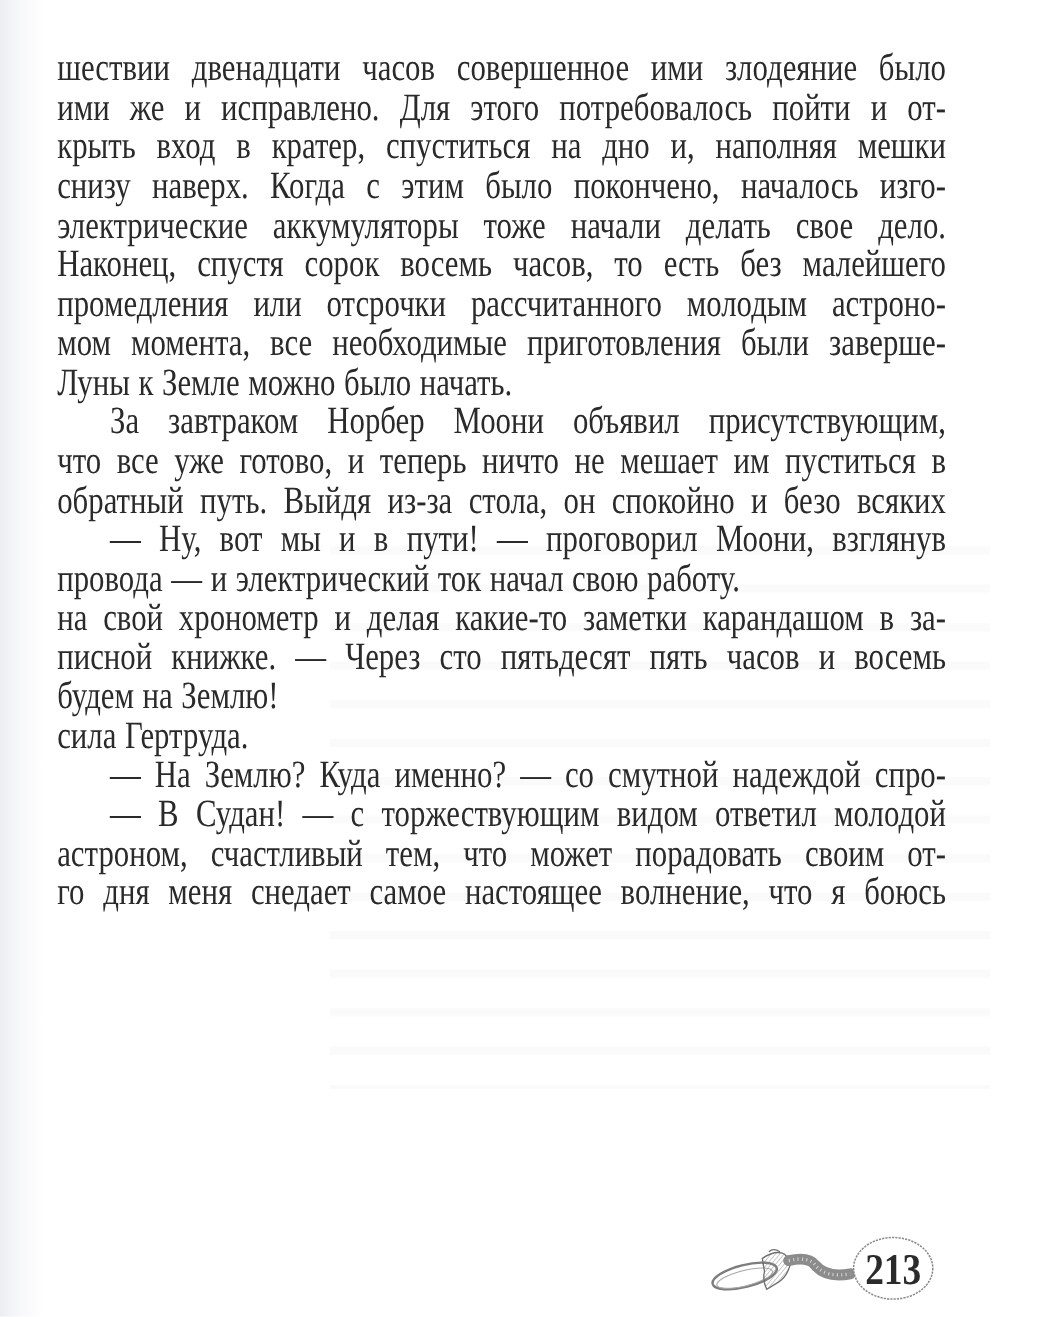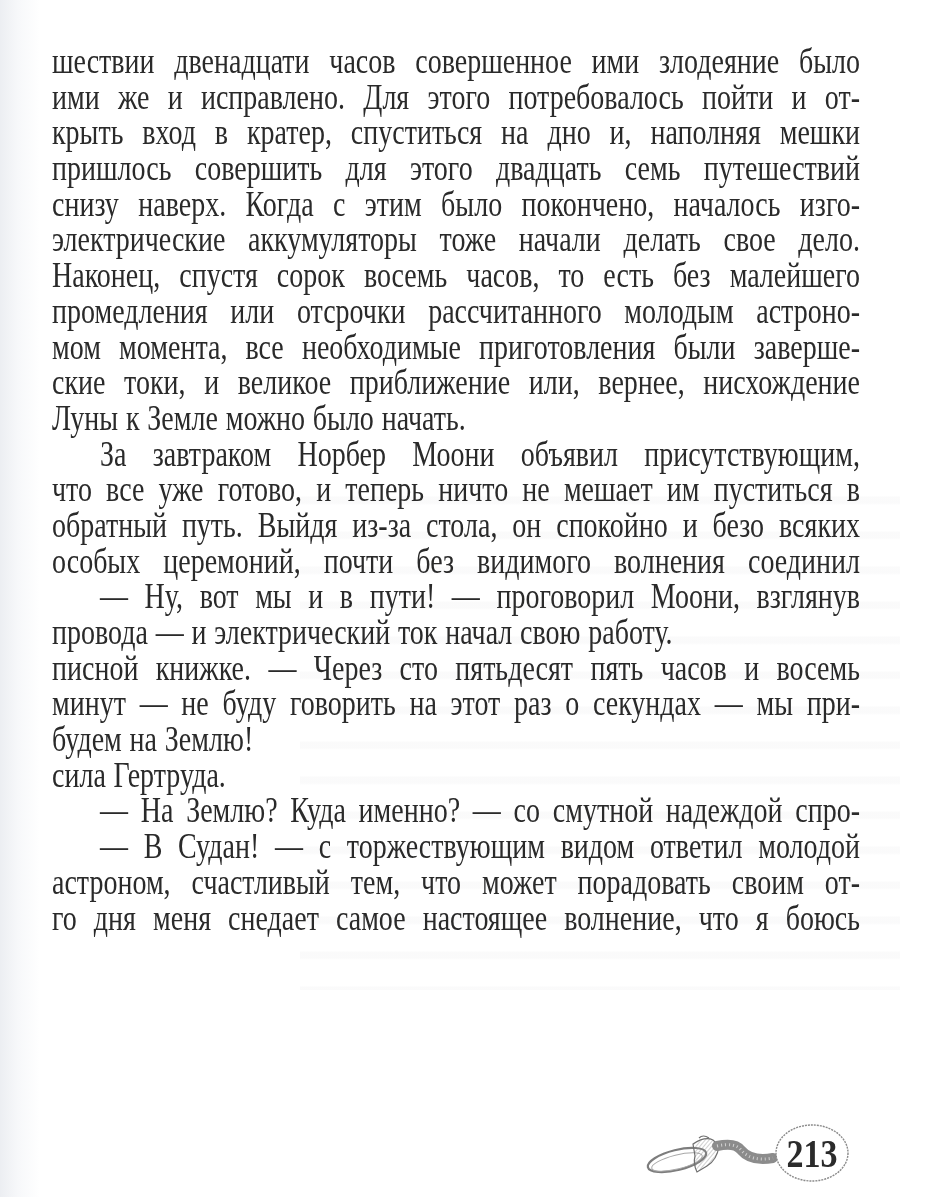--- a/index.html
+++ b/index.html
@@ -64,68 +64,59 @@
     <div class="line">
         <span class="line-inner">шествии двенадцати часов совершенное ими злодеяние было</span>
       </div>
     <div class="line">
         <span class="line-inner">ими же и исправлено. Для этого потребовалось пойти и от-</span>
       </div>
     <div class="line">
         <span class="line-inner">крыть вход в кратер, спуститься на дно и, наполняя мешки</span>
       </div>
     <div class="line">
-        <span class="line-inner">пришлось совершить для этого двадцать семь путешествий</span>
-      </div>
-    <div class="line">
         <span class="line-inner">снизу наверх. Когда с этим было покончено, началось изго-</span>
       </div>
     <div class="line">
         <span class="line-inner">электрические аккумуляторы тоже начали делать свое дело.</span>
       </div>
     <div class="line">
         <span class="line-inner">Наконец, спустя сорок восемь часов, то есть без малейшего</span>
       </div>
     <div class="line">
         <span class="line-inner">промедления или отсрочки рассчитанного молодым астроно-</span>
       </div>
     <div class="line">
         <span class="line-inner">мом момента, все необходимые приготовления были заверше-</span>
       </div>
-    <div class="line">
-        <span class="line-inner">ские токи, и великое приближение или, вернее, нисхождение</span>
-      </div>
     <div class="line last">
         <span class="line-inner">Луны к Земле можно было начать.</span>
       </div>
 
     <div class="line indent">
         <span class="line-inner">За завтраком Норбер Моони объявил присутствующим,</span>
       </div>
     <div class="line">
         <span class="line-inner">что все уже готово, и теперь ничто не мешает им пуститься в</span>
       </div>
     <div class="line">
         <span class="line-inner">обратный путь. Выйдя из-за стола, он спокойно и безо всяких</span>
       </div>
-    <div class="line">
-        <span class="line-inner">особых церемоний, почти без видимого волнения соединил</span>
-      </div>
     <div class="line indent">
         <span class="line-inner">— Ну, вот мы и в пути! — проговорил Моони, взглянув</span>
       </div>
 
     <div class="line last">
         <span class="line-inner">провода — и электрический ток начал свою работу.</span>
       </div>
     <div class="line">
-        <span class="line-inner">писной книжке. — Через сто пятьдесят пять часов и восемь</span>
+        <span class="line-inner">на свой хронометр и делая какие-то заметки карандашом в за-</span>
       </div>
     <div class="line">
-        <span class="line-inner">минут — не буду говорить на этот раз о секундах — мы при-</span>
+        <span class="line-inner">писной книжке. — Через сто пятьдесят пять часов и восемь</span>
       </div>
     <div class="line last">
         <span class="line-inner">будем на Землю!</span>
       </div>
 
     <div class="line last">
         <span class="line-inner">сила Гертруда.</span>
       </div>
     <div class="line indent">
         <span class="line-inner">— На Землю? Куда именно? — со смутной надеждой спро-</span>

